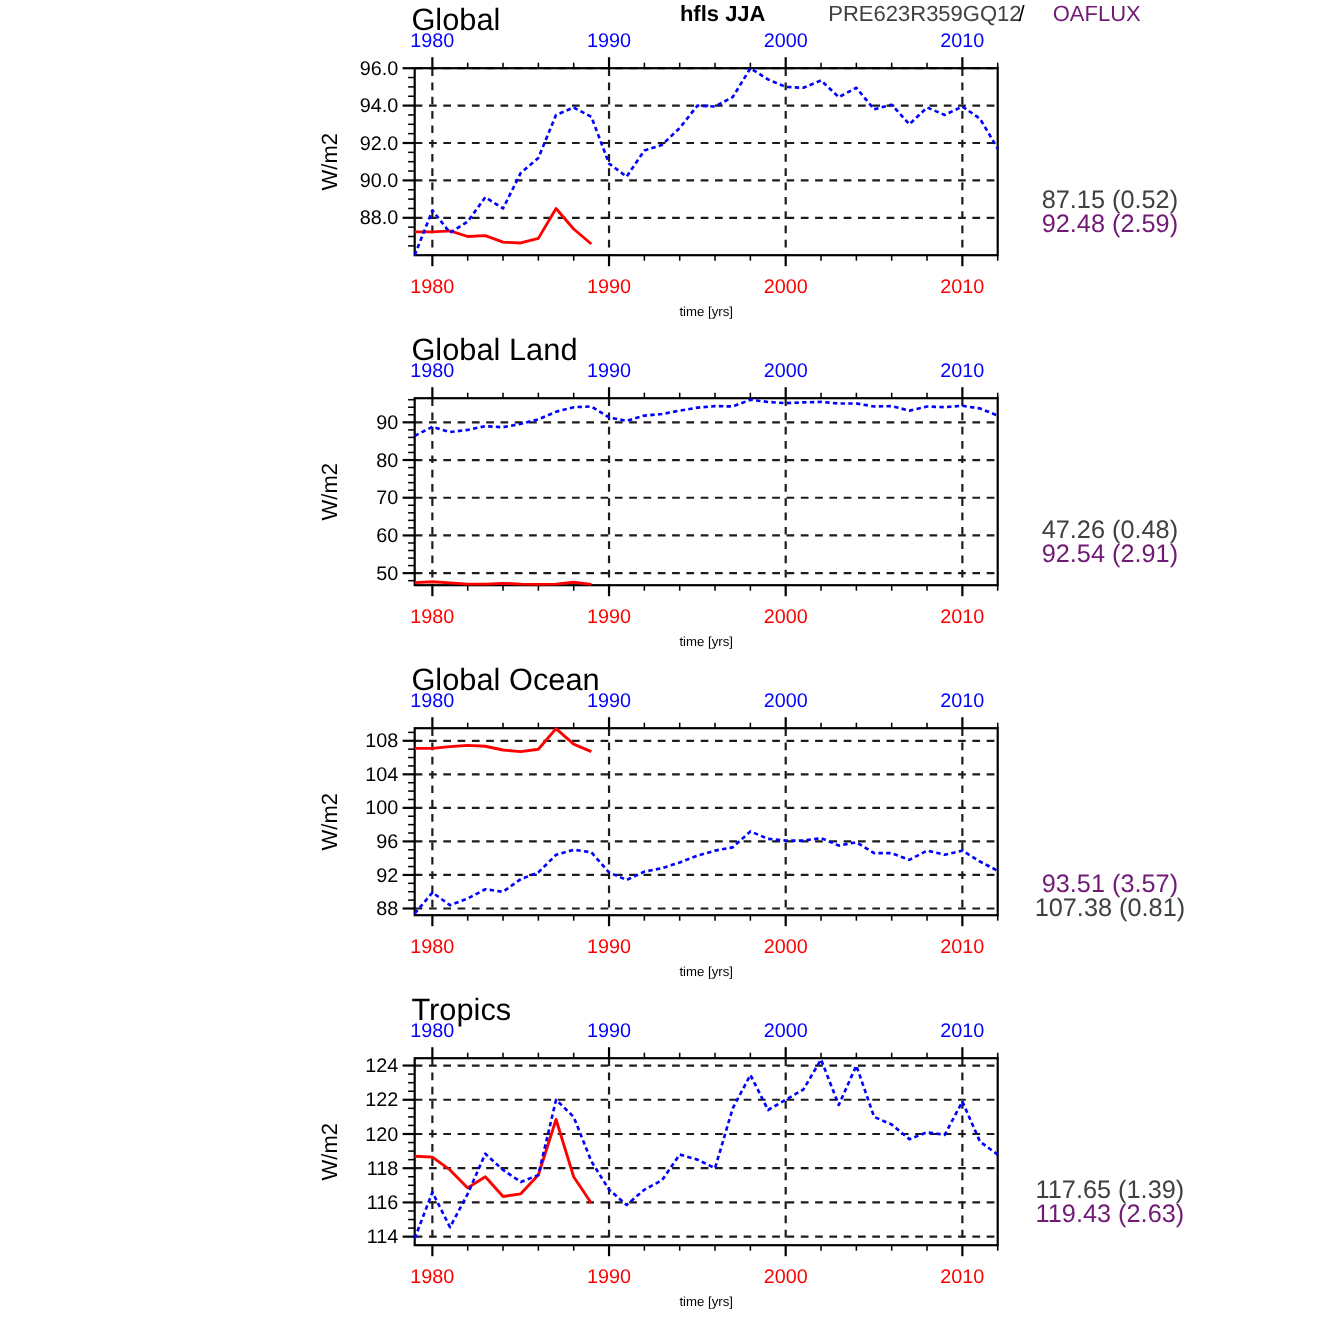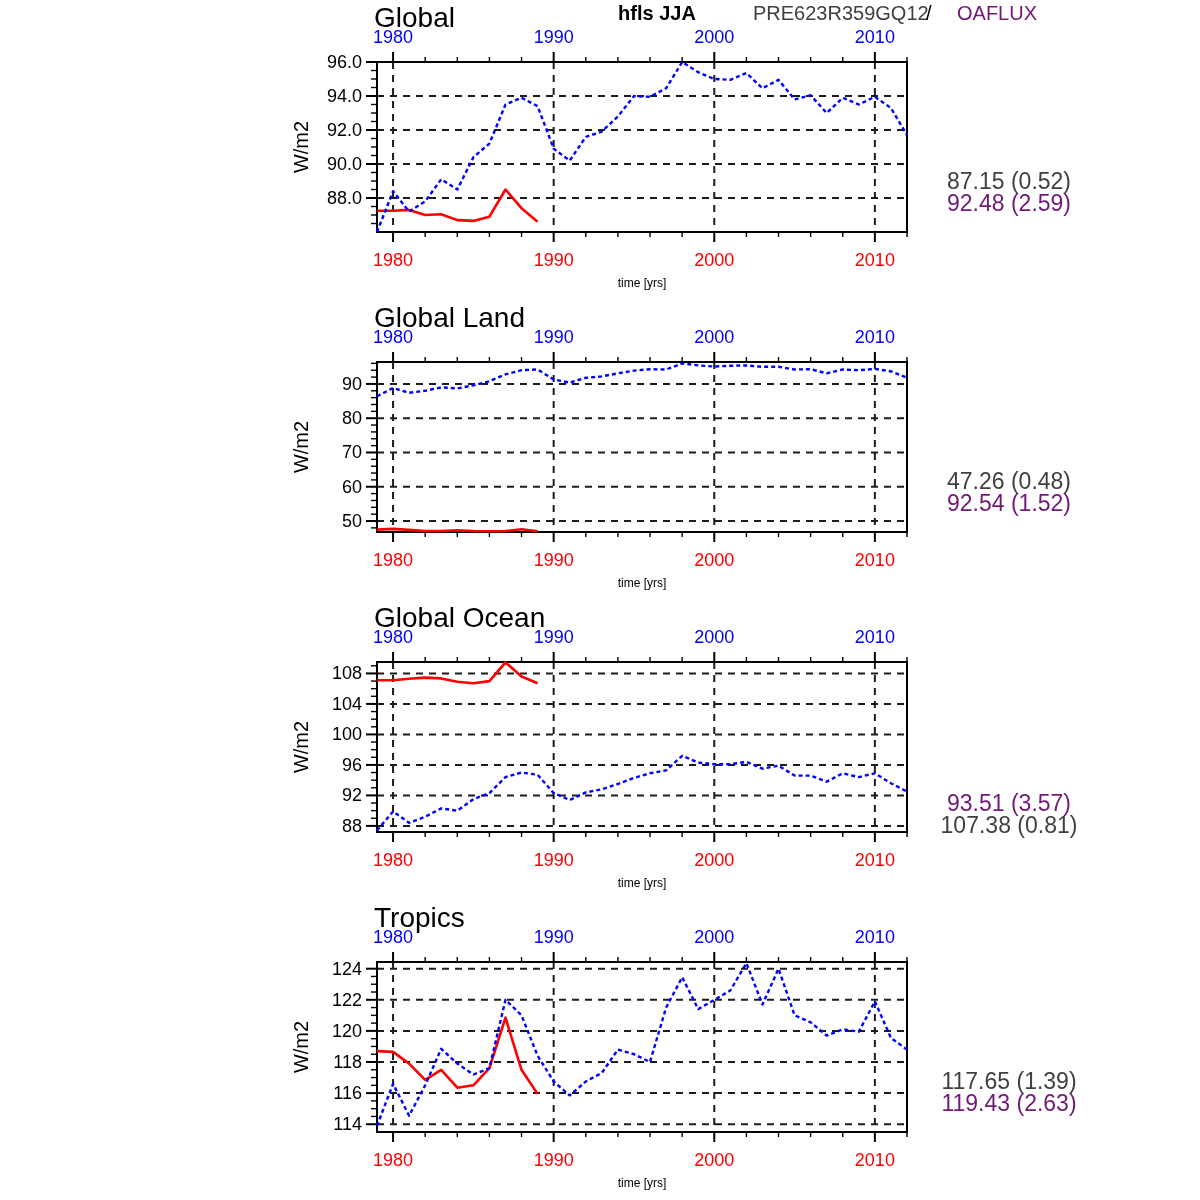--- a/index.html
+++ b/index.html
@@ -360,21 +360,21 @@
   <div class="t title" style="left:374px;top:2px;">Global</div>
   <div class="t ylab" style="left:301px;top:147px;">W/m2</div>
   <div class="t xlab" style="top:276px;">time [yrs]</div>
   <div class="t ann red" style="top:168px;">87.15 (0.52)</div>
   <div class="t ann blue" style="top:190px;">92.48 (2.59)</div>
 
   <div class="t title" style="left:374px;top:302px;">Global Land</div>
   <div class="t ylab" style="left:301px;top:447px;">W/m2</div>
   <div class="t xlab" style="top:576px;">time [yrs]</div>
   <div class="t ann red" style="top:468px;text-align:center;">47.26 (0.48)</div>
-  <div class="t ann blue" style="top:490px;">92.54 (1.52)</div>
+  <div class="t ann blue" style="top:490px;">92.54 (2.91)</div>
 
   <div class="t title" style="left:374px;top:602px;">Global Ocean</div>
   <div class="t ylab" style="left:301px;top:747px;">W/m2</div>
   <div class="t xlab" style="top:876px;">time [yrs]</div>
   <div class="t ann red" style="top:768px;margin-top:44px;">107.38 (0.81)</div>
   <div class="t ann blue" style="top:790px;">93.51 (3.57)</div>
 
   <div class="t title" style="left:374px;top:902px;">Tropics</div>
   <div class="t ylab" style="left:301px;top:1047px;">W/m2</div>
   <div class="t xlab" style="top:1176px;">time [yrs]</div>

